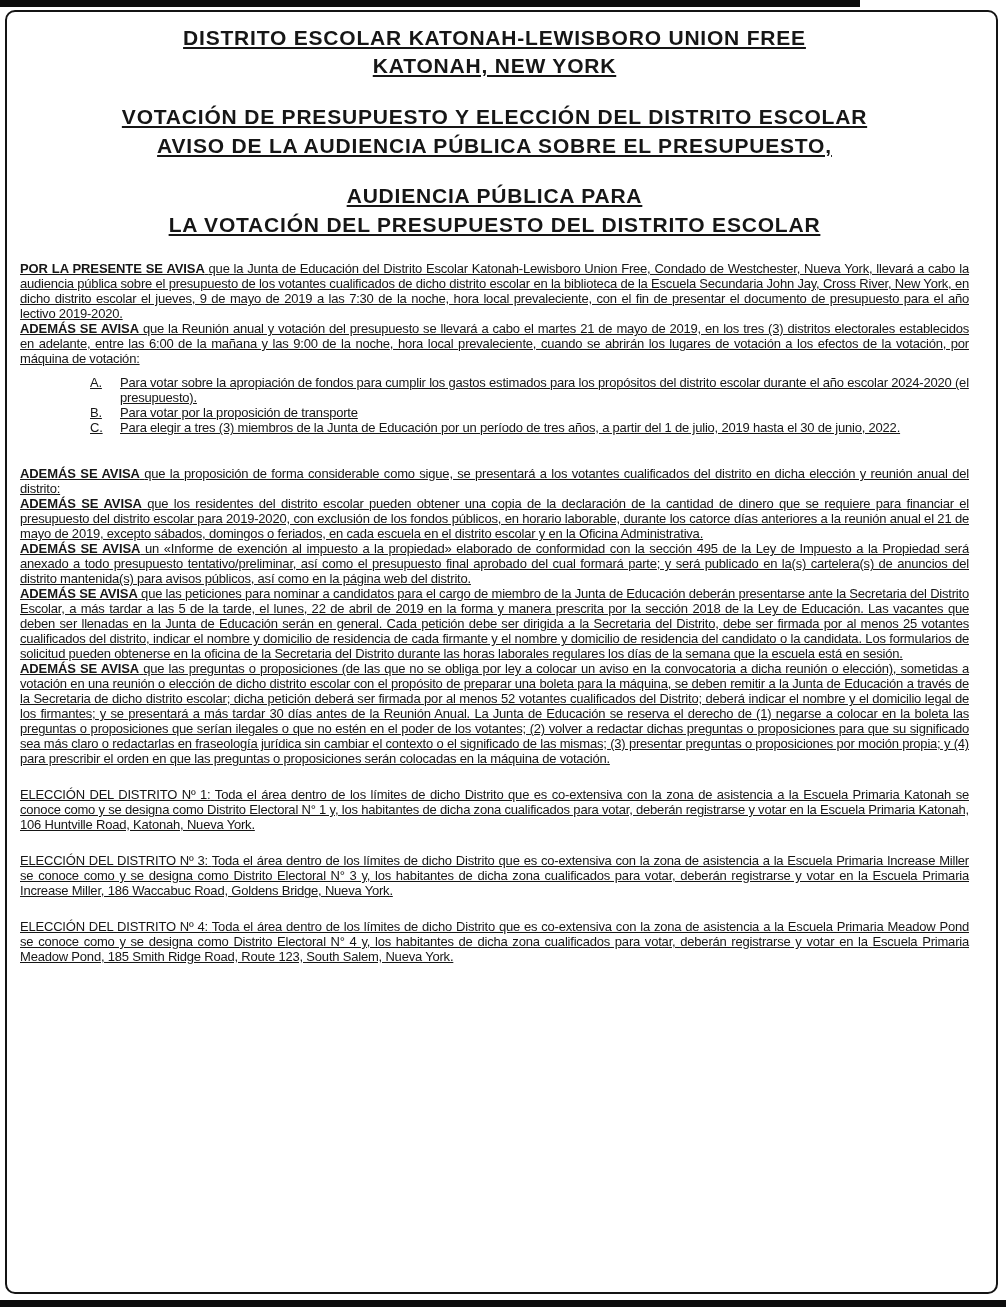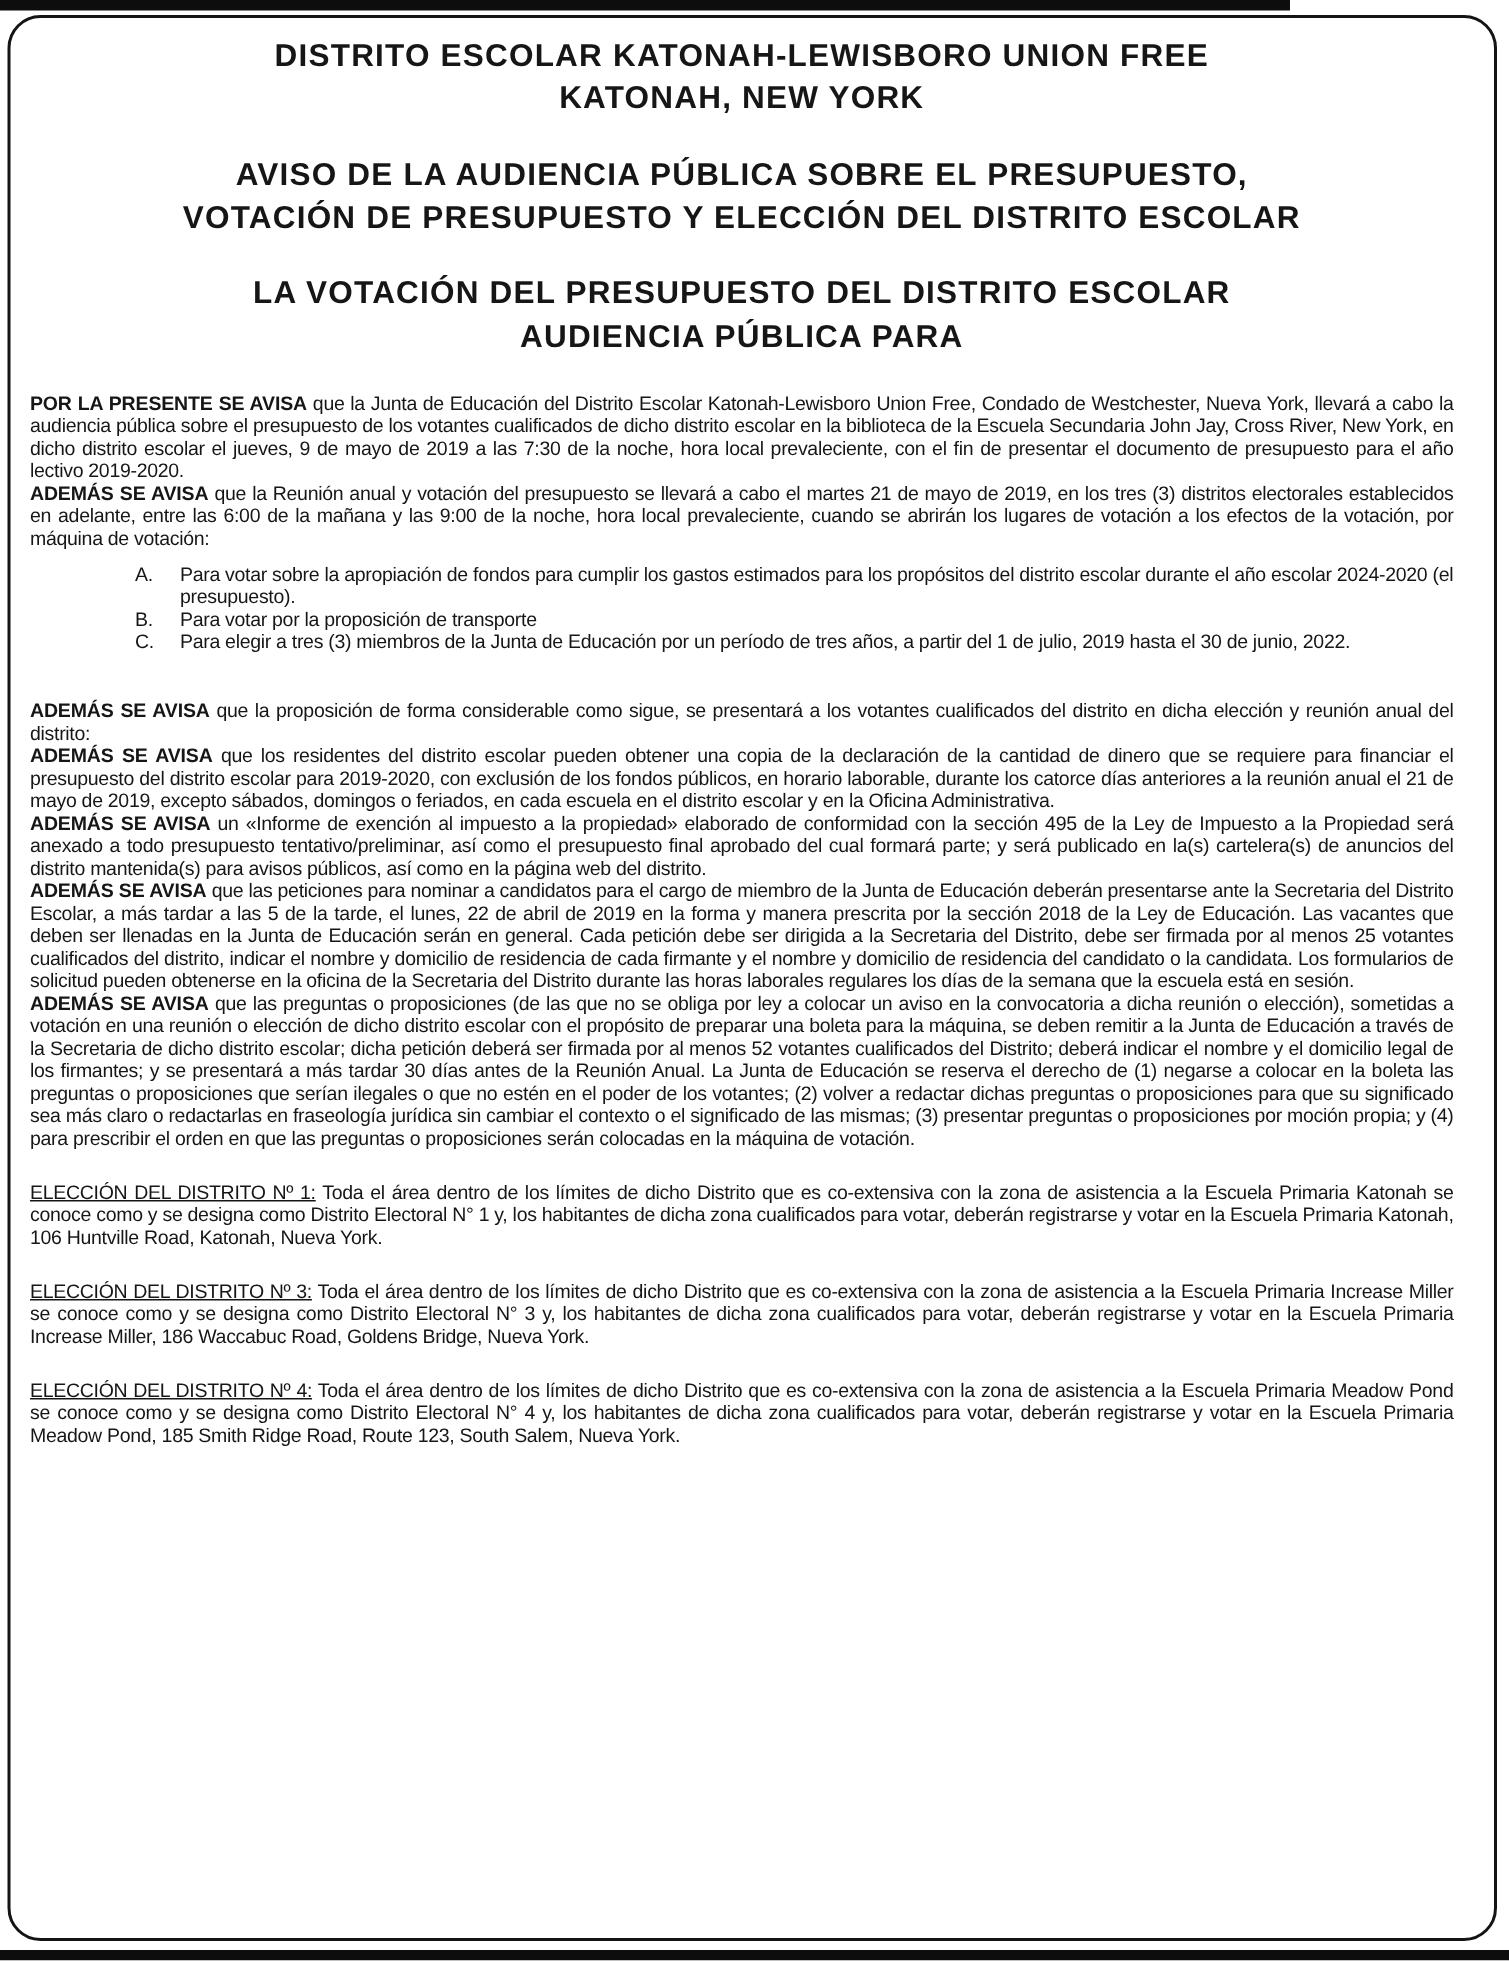--- a/index.html
+++ b/index.html
@@ -17,23 +17,24 @@
     width: 860px; height: 7px; background: #0d0d0d;
   }
   .bottom-rule {
     position: absolute; bottom: 0; left: 0;
     width: 1006px; height: 7px; background: #0d0d0d;
   }
   .notice-frame {
     position: absolute;
     top: 10px; left: 5px; right: 8px; bottom: 13px;
     border: 2.5px solid #141414;
-    border-radius: 22px;
+    border-radius: 10px;
     padding: 10px 27px 8px 13px;
     overflow: hidden;
+    text-decoration: underline;
   }
   
   .head-block { text-align: center; font-weight: bold; letter-spacing: 0.8px; }
   .head-district { font-size: 21px; line-height: 28px; margin-top: 2px; }
   .head-notice   { font-size: 21px; line-height: 29px; margin-top: 22px; }
   .head-hearing  { font-size: 21px; line-height: 29px; margin-top: 21px; margin-bottom: 22px; }
   
   .body-text { font-size: 13px; line-height: 15px; letter-spacing: -0.2px; }
   .para { text-align: justify; }
   .para b { letter-spacing: -0.1px; }
@@ -51,27 +52,27 @@
 <div class="bottom-rule"></div>
 
 <div class="notice-frame">
 
   <div class="head-block head-district">
     <div>DISTRITO ESCOLAR KATONAH-LEWISBORO UNION FREE</div>
     <div>KATONAH, NEW YORK</div>
   </div>
 
   <div class="head-block head-notice">
+    <div>VOTACIÓN DE PRESUPUESTO Y ELECCIÓN DEL DISTRITO ESCOLAR</div>
     <div>AVISO DE LA AUDIENCIA PÚBLICA SOBRE EL PRESUPUESTO,</div>
-    <div>VOTACIÓN DE PRESUPUESTO Y ELECCIÓN DEL DISTRITO ESCOLAR</div>
   </div>
 
   <div class="head-block head-hearing">
+    <div>AUDIENCIA PÚBLICA PARA</div>
     <div>LA VOTACIÓN DEL PRESUPUESTO DEL DISTRITO ESCOLAR</div>
-    <div>AUDIENCIA PÚBLICA PARA</div>
   </div>
 
   <div class="body-text">
 
     <p class="para"><b>POR LA PRESENTE SE AVISA</b> <span>que la Junta de Educación del Distrito Escolar Katonah-Lewisboro Union Free, Condado de Westchester, Nueva York, llevará a cabo la audiencia pública sobre el presupuesto de los votantes cualificados de dicho distrito escolar en la biblioteca de la Escuela Secundaria John Jay, Cross River, New York, en dicho distrito escolar el jueves, 9 de mayo de 2019 a las 7:30 de la noche, hora local prevaleciente, con el fin de presentar el documento de presupuesto para el año lectivo 2019-2020.</span></p>
 
     <p class="para"><b>ADEMÁS SE AVISA</b> <span>que la Reunión anual y votación del presupuesto se llevará a cabo el martes 21 de mayo de 2019, en los tres (3) distritos electorales establecidos en adelante, entre las 6:00 de la mañana y las 9:00 de la noche, hora local prevaleciente, cuando se abrirán los lugares de votación a los efectos de la votación, por máquina de votación:</span></p>
 
     <div class="ballot-list">
       <div class="ballot-item">

